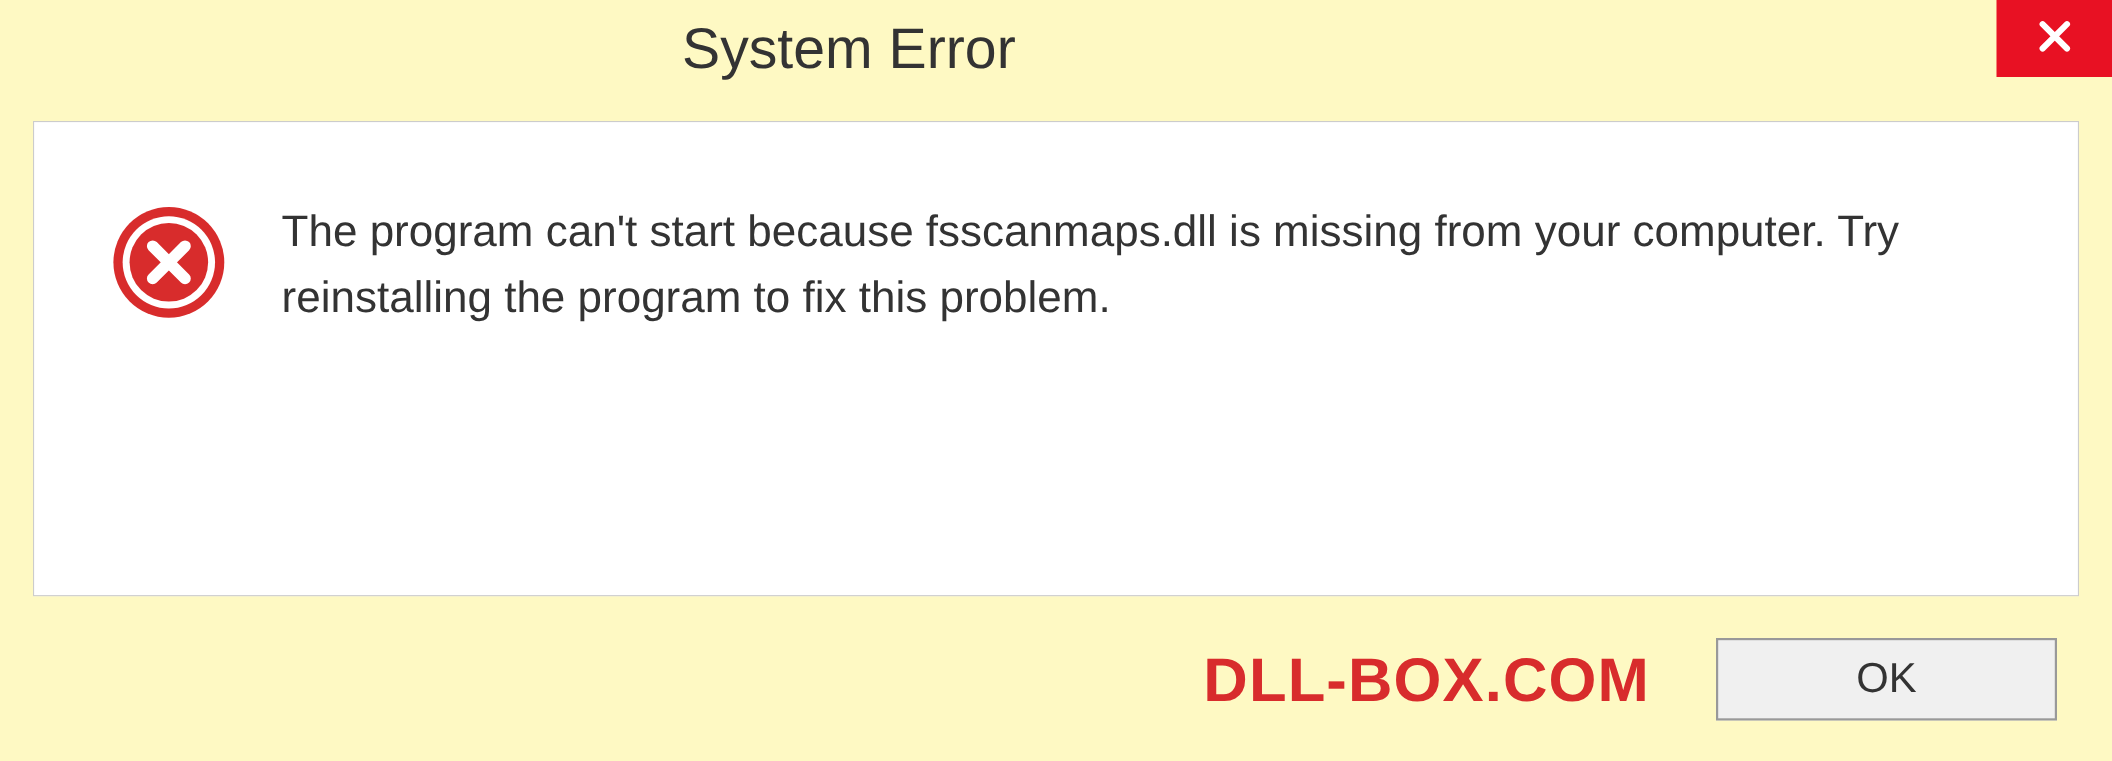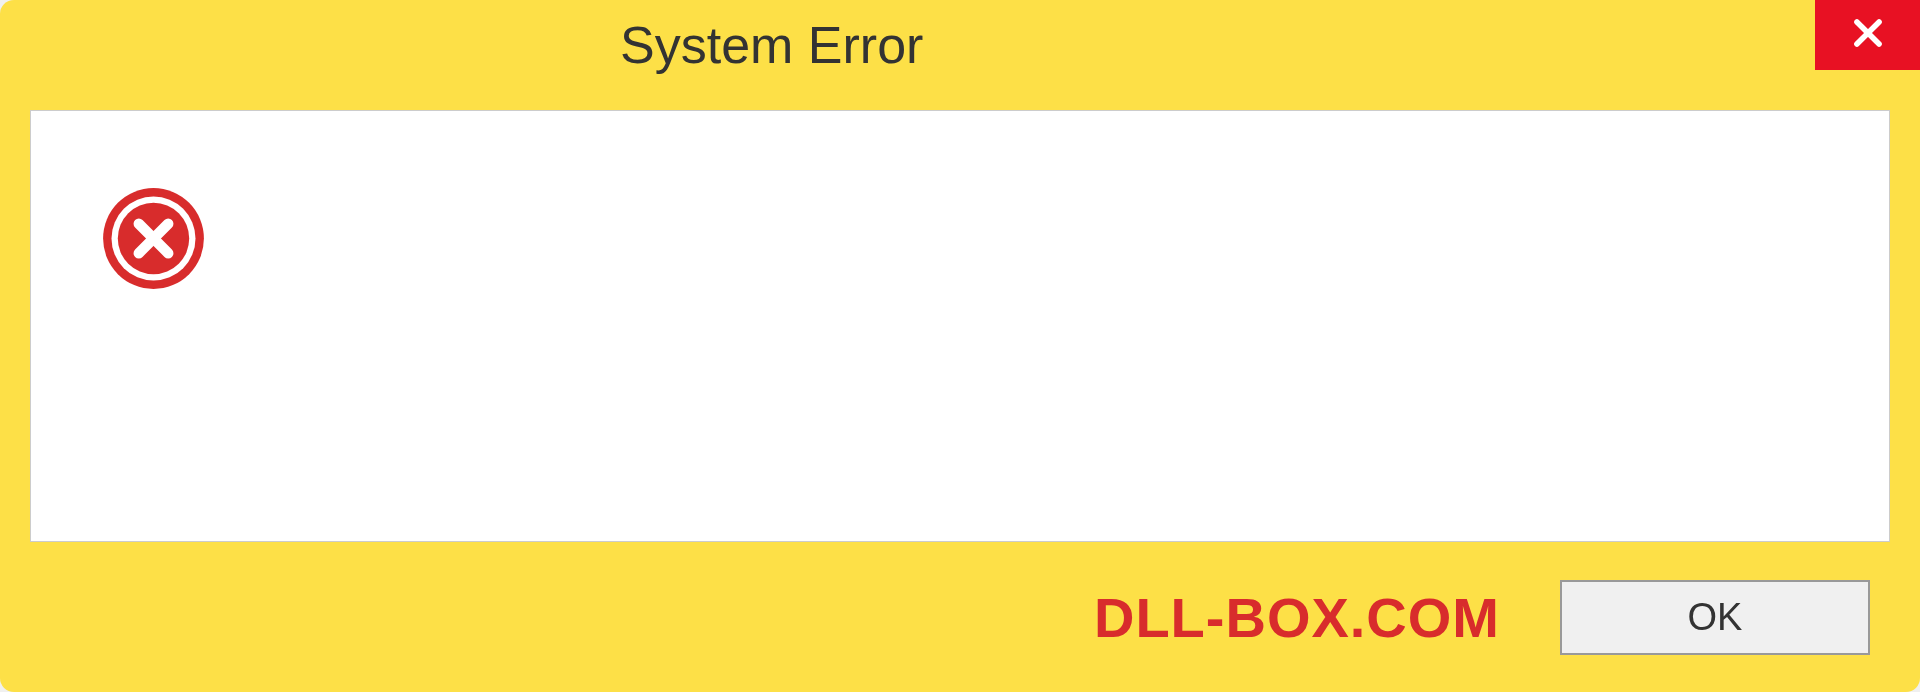--- a/index.html
+++ b/index.html
@@ -10,24 +10,23 @@
     body {
       font-family: 'Segoe UI', Tahoma, Geneva, Verdana, sans-serif;
       background: #f0f0f0;
       width: 1920px;
       height: 692px;
       position: relative;
     }
     .dialog {
       width: 100%;
       height: 100%;
-      background: #fde047;
+      background: #fef9c3;
       display: flex;
       flex-direction: column;
-      border-radius: 14px;
     }
     .titlebar {
       height: 90px;
       display: flex;
       align-items: center;
       justify-content: space-between;
       padding: 0 0 0 0;
       position: relative;
     }
     .title-text {
@@ -128,20 +127,21 @@
   <div class="content-area">
     <div class="error-icon">
       <svg viewBox="0 0 100 100">
         <circle cx="50" cy="50" r="48" fill="#d82c2c"></circle>
         <circle cx="50" cy="50" r="40" fill="#ffffff"></circle>
         <circle cx="50" cy="50" r="34" fill="#d82c2c"></circle>
         <line x1="36" y1="36" x2="64" y2="64" stroke="#ffffff" stroke-width="10" stroke-linecap="round"></line>
         <line x1="64" y1="36" x2="36" y2="64" stroke="#ffffff" stroke-width="10" stroke-linecap="round"></line>
       </svg>
     </div>
+    <div class="message-text">The program can't start because fsscanmaps.dll is missing from your computer. Try reinstalling the program to fix this problem.</div>
   </div>
 
   <div class="footer">
     <div class="watermark">DLL-BOX.COM</div>
     <div class="ok-button">
       <span>OK</span>
     </div>
   </div>
 </div>
 

